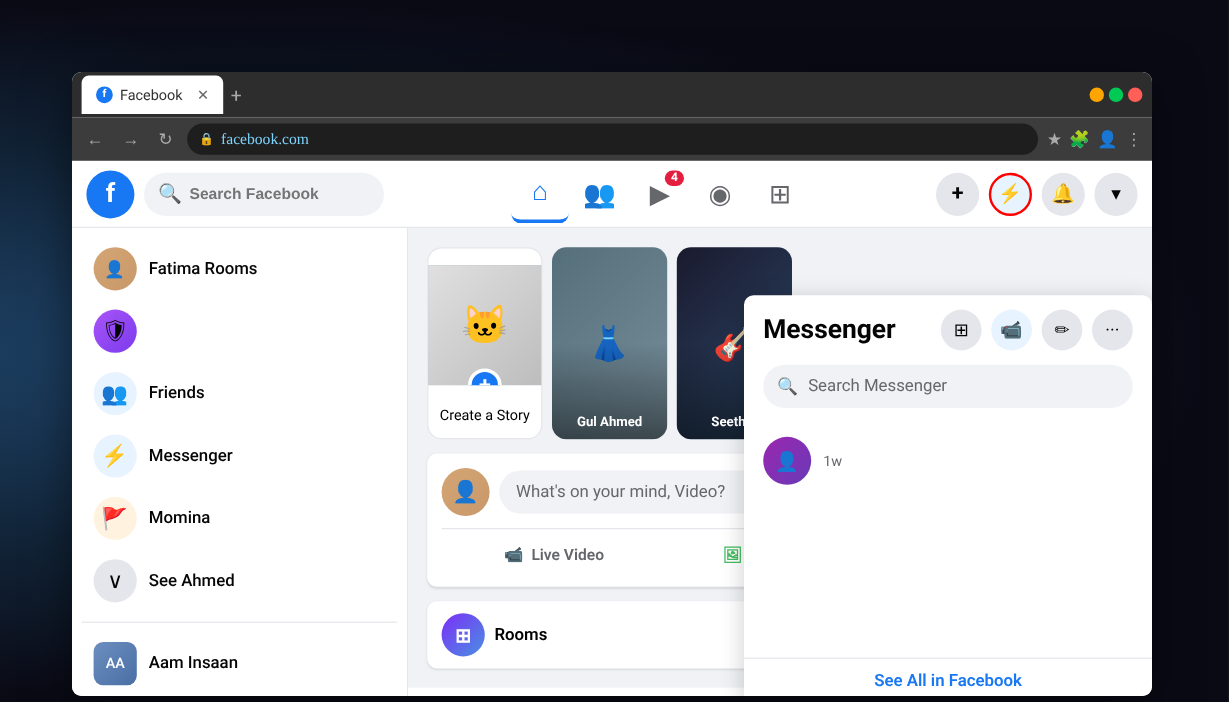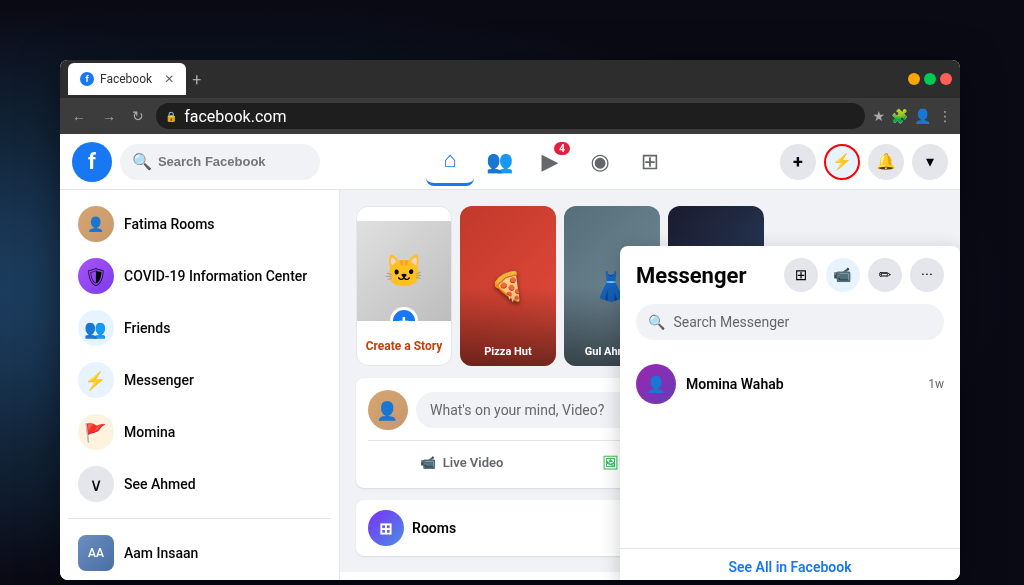--- a/index.html
+++ b/index.html
@@ -75,21 +75,21 @@
     .address-bar {
       flex: 1;
       background: #1e1e1e;
       border-radius: 16px;
       height: 26px;
       display: flex; align-items: center;
       padding: 0 10px;
       gap: 6px;
     }
     .lock-icon { color: #aaa; font-size: 10px; }
-    .address-text { color: #ffffff; font-size: 16px; }
+    .address-text { color: #7dd3fc; font-size: 13px; font-family: Liberation Serif, serif; }
     .browser-actions { display: flex; align-items: center; gap: 6px; }
     .browser-action-btn { color: #aaa; font-size: 14px; cursor: pointer; background: none; border: none; }
 
     
     .fb-app {
       flex: 1;
       display: flex;
       flex-direction: column;
       overflow: hidden;
     }
@@ -192,22 +192,22 @@
     .story-create-plus {
       position: absolute; bottom: -14px; left: 50%; transform: translateX(-50%);
       width: 28px; height: 28px; border-radius: 50%;
       background: #1877f2; color: white;
       display: flex; align-items: center; justify-content: center;
       font-size: 18px; font-weight: bold;
       border: 3px solid #fff;
       z-index: 2;
     }
     .story-create-label {
-      font-size: 12px; font-weight: 700;
-      color: #c2410c; text-align: center;
+      font-size: 12px; font-weight: 400;
+      color: #000000; text-align: center;
       margin-top: 18px;
     }
     .story-overlay {
       position: absolute; inset: 0;
       background: linear-gradient(to bottom, transparent 50%, rgba(0,0,0,0.5) 100%);
     }
     .story-label {
       position: absolute; bottom: 8px; left: 4px; right: 4px;
       font-size: 11px; font-weight: 700; color: #fff;
       text-align: center;
@@ -353,21 +353,20 @@
 
     <div class="fb-body">
 
       <div class="fb-sidebar">
         <div class="sidebar-item">
           <div class="sidebar-avatar" style="background:linear-gradient(135deg,#d4a574,#c8986a);">👤</div>
           <span>Fatima Rooms</span>
         </div>
         <div class="sidebar-item">
           <div class="sidebar-icon icon-covid">🛡</div>
-          <span>COVID-19 Information Center</span>
         </div>
         <div class="sidebar-item">
           <div class="sidebar-icon icon-friends">👥</div>
           <span>Friends</span>
         </div>
         <div class="sidebar-item">
           <div class="sidebar-icon icon-messenger">⚡</div>
           <span>Messenger</span>
         </div>
         <div class="sidebar-item">
@@ -394,25 +393,20 @@
           <div class="stories-row">
 
             <div class="story-card story-create">
               <div class="story-create-avatar" style="background:#b0bec5;">
                 <div style="position:absolute;inset:0;background:linear-gradient(135deg,#e0e0e0,#bdbdbd);display:flex;align-items:center;justify-content:center;font-size:32px;">🐱</div>
                 <div class="story-create-plus">+</div>
               </div>
               <div class="story-create-label">Create a Story</div>
             </div>
 
-            <div class="story-card" style="background:linear-gradient(135deg,#c0392b,#e74c3c);">
-              <div style="position:absolute;inset:0;display:flex;align-items:center;justify-content:center;font-size:28px;color:white;font-weight:900;text-shadow:0 2px 4px rgba(0,0,0,0.5);">🍕</div>
-              <div class="story-overlay"></div>
-              <div class="story-label">Pizza Hut</div>
-            </div>
 
             <div class="story-card" style="background:linear-gradient(135deg,#546e7a,#78909c);">
               <div style="position:absolute;inset:0;display:flex;align-items:center;justify-content:center;font-size:28px;">👗</div>
               <div class="story-overlay"></div>
               <div class="story-label">Gul Ahmed</div>
             </div>
 
             <div class="story-card" style="background:linear-gradient(135deg,#1a1a2e,#2d4a6b);">
               <div style="position:absolute;inset:0;display:flex;align-items:center;justify-content:center;font-size:28px;">🎸</div>
               <div class="story-overlay"></div>
@@ -464,23 +458,20 @@
             </div>
           </div>
           <div class="messenger-search">
             <span>🔍</span>
             <span>Search Messenger</span>
           </div>
           <div class="messenger-body">
 
             <div style="display:flex;align-items:center;gap:10px;padding:8px 16px;">
               <div style="width:40px;height:40px;border-radius:50%;background:linear-gradient(135deg,#9c27b0,#673ab7);display:flex;align-items:center;justify-content:center;color:white;font-size:16px;">👤</div>
-              <div style="flex:1;">
-                <div style="font-size:14px;font-weight:600;color:#050505;">Momina Wahab</div>
-              </div>
               <div style="font-size:12px;color:#65676b;">1w</div>
             </div>
           </div>
           <div class="messenger-footer">
             <span class="see-all-link">See All in Facebook</span>
           </div>
         </div>
 
       </div>
     </div>

